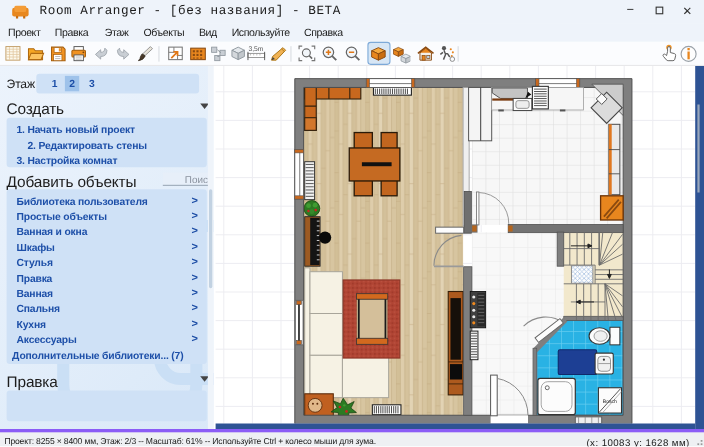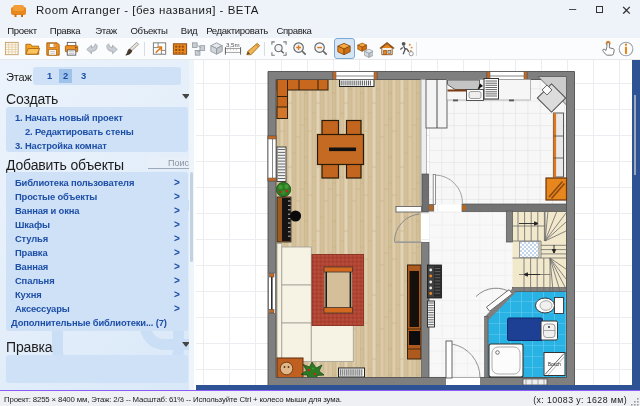--- a/index.html
+++ b/index.html
@@ -1,21 +1,21 @@
 <!DOCTYPE html>
 <html><head>
 <meta charset="utf-8">
 <style>
   * { margin:0; padding:0; box-sizing:border-box; }
   html,body { width:640px; height:406px; overflow:hidden; background:#fff;
     font-family:"Liberation Sans", sans-serif; }
   .abs { position:absolute; }
   #app { position:relative; width:640px; height:406px; }
   
-  #titlebar { left:0; top:0; width:640px; height:21px; background:#eef3fa; }
+  #titlebar { left:0; top:0; width:640px; height:21px; background:#eef3fa;font-family:Liberation Mono, monospace; }
   #title-text { left:36px; top:3.5px; font-size:11.5px; letter-spacing:0.5px; color:#1a1a1a; }
   .winbtn { top:3px; font-size:13px; color:#333; }
   
   #menubar { left:0; top:21px; width:640px; height:17px; background:#eef3fa; }
   .menu { position:absolute; top:3.5px; font-size:9.6px; letter-spacing:-0.35px; color:#1a1a1a; transform:translateX(-50%); }
   
   #toolbar { left:0; top:38px; width:640px; height:22px; background:#fbfcfe; border-bottom:1px solid #e8e8ea; }
   .ticon { position:absolute; top:2px; width:18px; height:18px; }
   .tsep { position:absolute; top:4px; width:1px; height:14px; background:#d9dde2; }
   
@@ -34,21 +34,21 @@
       linear-gradient(to right, #ececf1 1px, transparent 1px),
       linear-gradient(to bottom, #ececf1 1px, transparent 1px);
     background-size:26px 26px;
     background-position:7px 23px; }
   #plansvg { position:absolute; left:196px; top:60px; }
   
   #vbar { left:632px; top:60px; width:8px; height:330px; background:#2e5394; }
   #vthumb { left:634px; top:95px; width:2px; height:80px; background:#9aa7bc; }
   #hbar { left:196px; top:385px; width:436px; height:5px; background:#2e5394; }
   
-  #statusbar { left:0; top:390px; width:640px; height:16px; background:#eef0f3; border-top:1px solid #8b5cf6; }
+  #statusbar { left:0; top:390px; width:640px; height:16px; background:#eef0f3; border-top:3px solid #8b5cf6; }
   #status-l { left:4px; top:4px; font-size:7.8px; letter-spacing:-0.15px; color:#1a1a1a; }
   #status-r { right:13px; top:3.5px; font-size:8.8px; letter-spacing:0.4px; color:#1a1a1a; }
 </style>
 </head>
 <body>
 <div id="app">
   <div class="abs" id="titlebar">
     <svg class="abs" style="left:11px;top:5px" width="17" height="12" viewBox="0 0 17 12">
       <rect x="0" y="2" width="15" height="8" rx="2" fill="#e8871e"></rect>
       <rect x="2" y="0" width="11" height="6" rx="2" fill="#f49c36"></rect>
@@ -59,21 +59,21 @@
     <span class="abs winbtn" style="left:569px; top:1px;">–</span>
     <div class="abs" style="left:596px; top:6px; width:7px; height:7px; border:1.2px solid #333;"></div>
     <span class="abs winbtn" style="left:621px;">✕</span>
   </div>
   <div class="abs" id="menubar">
     <span class="menu" style="left:22px">Проект</span>
     <span class="menu" style="left:65px">Правка</span>
     <span class="menu" style="left:106px">Этаж</span>
     <span class="menu" style="left:149px">Объекты</span>
     <span class="menu" style="left:189px">Вид</span>
-    <span class="menu" style="left:237px">Редактировать</span>
+    <span class="menu" style="left:237px">Используйте</span>
     <span class="menu" style="left:294px">Справка</span>
   </div>
   <div class="abs" id="toolbar">
       <svg class="ticon" style="left:3px" width="19" height="19" viewBox="0 0 19 19">
         <rect x="2.5" y="2.5" width="13.5" height="13" fill="#fdfaee" stroke="#c09a62" stroke-width="0.9"></rect>
 <path d="M3 5h12.5 M3 7.5h12.5 M3 10h12.5 M3 12.5h12.5 M6 3v12 M9.5 3v12 M13 3v12" stroke="#e0c49a" stroke-width="0.7" fill="none"></path>
       </svg>
 <svg class="ticon" style="left:24px" width="19" height="19" viewBox="0 0 19 19">
         <path d="M2 4.5 h5 l1.5 2 h7 v8.5 h-13.5 z" fill="#f5a623" stroke="#b06a10" stroke-width="1"></path>
 <path d="M2 15 l2.5 -6 h12 l-2.5 6 z" fill="#fbc360" stroke="#b06a10" stroke-width="1"></path>

